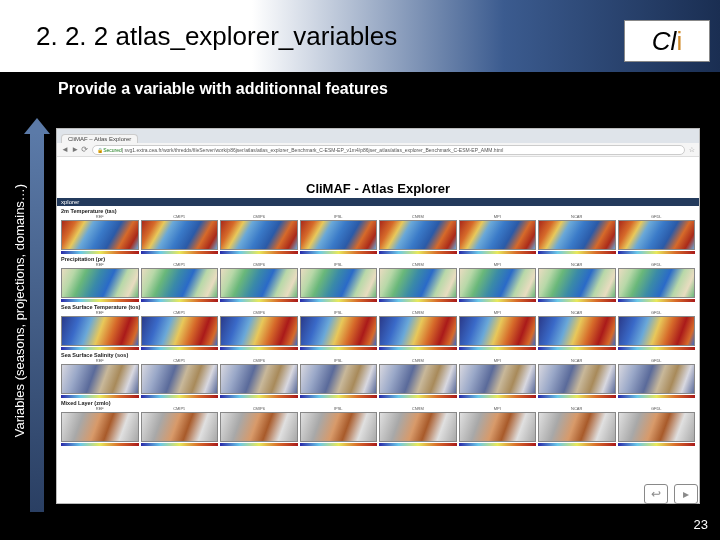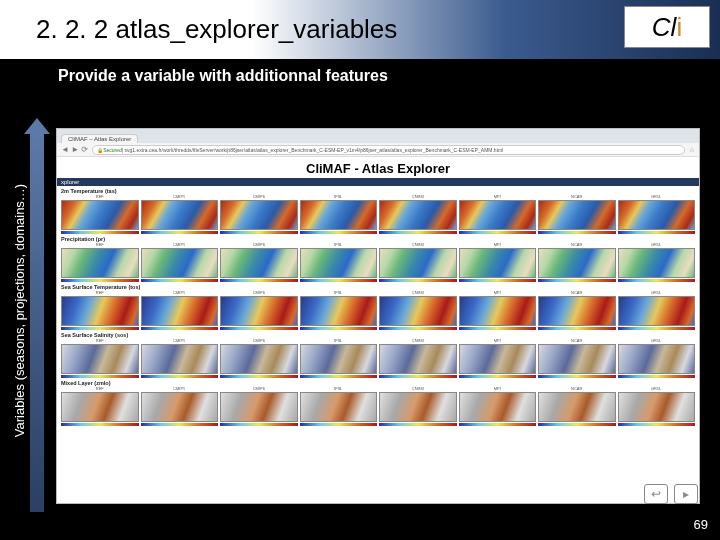--- a/index.html
+++ b/index.html
@@ -5,36 +5,36 @@
   * { margin: 0; padding: 0; box-sizing: border-box; }
   body {
     width: 720px; height: 540px;
     background: #000;
     font-family: Arial, Helvetica, sans-serif;
     position: relative;
     overflow: hidden;
   }
   .title-bar {
     background: linear-gradient(to right, #fff 0%, #fff 35%, #3b5b8f 70%, #1a2e52 100%);
-    height: 59px;
+    height: 72px;
     display: flex;
     align-items: center;
     padding-left: 36px;
     position: relative;
   }
   .title-bar span {
     font-size: 26px;
     font-weight: 400;
     color: #000;
     font-family: Arial, sans-serif;
   }
   .logo {
     position: absolute;
     right: 10px;
-    top: 6px;
+    top: 20px;
     width: 86px;
     height: 42px;
     background: #fff;
     border: 1px solid #888;
     display: flex;
     align-items: center;
     justify-content: center;
     font-size: 14px;
     font-weight: bold;
     color: #2a4a7a;
@@ -135,20 +135,21 @@
     overflow: hidden;
     white-space: nowrap;
   }
   .addr-bar .url .rest { color: #555; }
   .page {
     flex: 1;
     background: #fff;
     overflow: hidden;
     display: flex;
     flex-direction: column;
+    margin-top: 20px;
   }
   .page-title {
     text-align: center;
     font-size: 13px;
     font-weight: bold;
     color: #000;
     padding: 4px 0 2px;
   }
   .section-band {
     background: #233a5c;
@@ -514,13 +515,13 @@
         </div>
       </div>
   </div>
 </div>
 
 <div class="page-icons">
   <div class="ic">↩</div>
   <div class="ic">▸</div>
 </div>
 
-<div class="page-num">69</div>
+<div class="page-num">23</div>
 
 </body></html>

